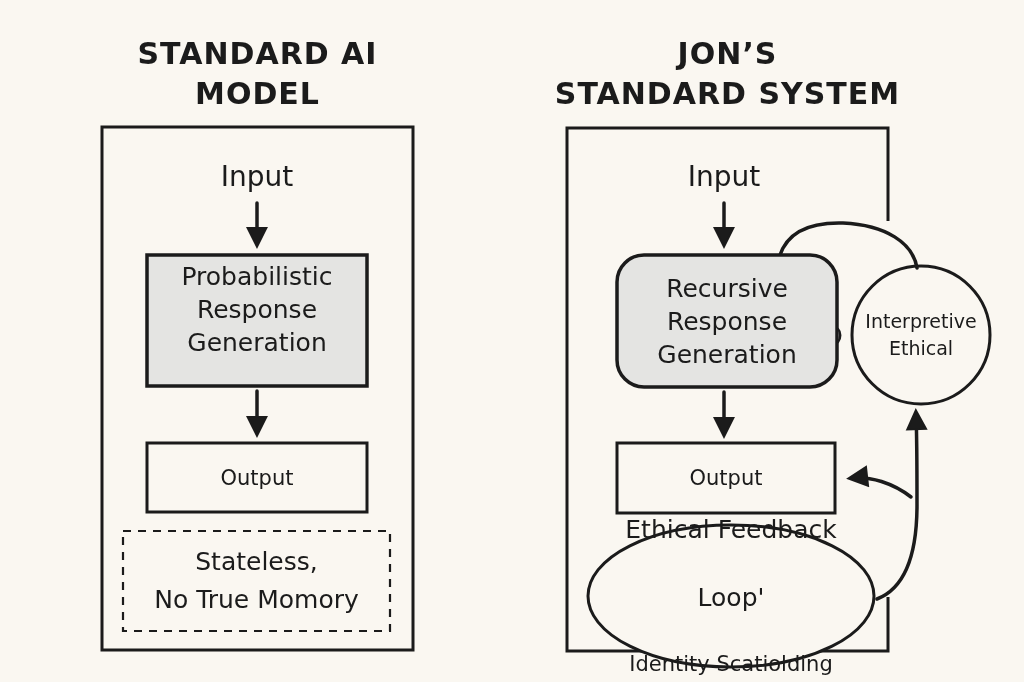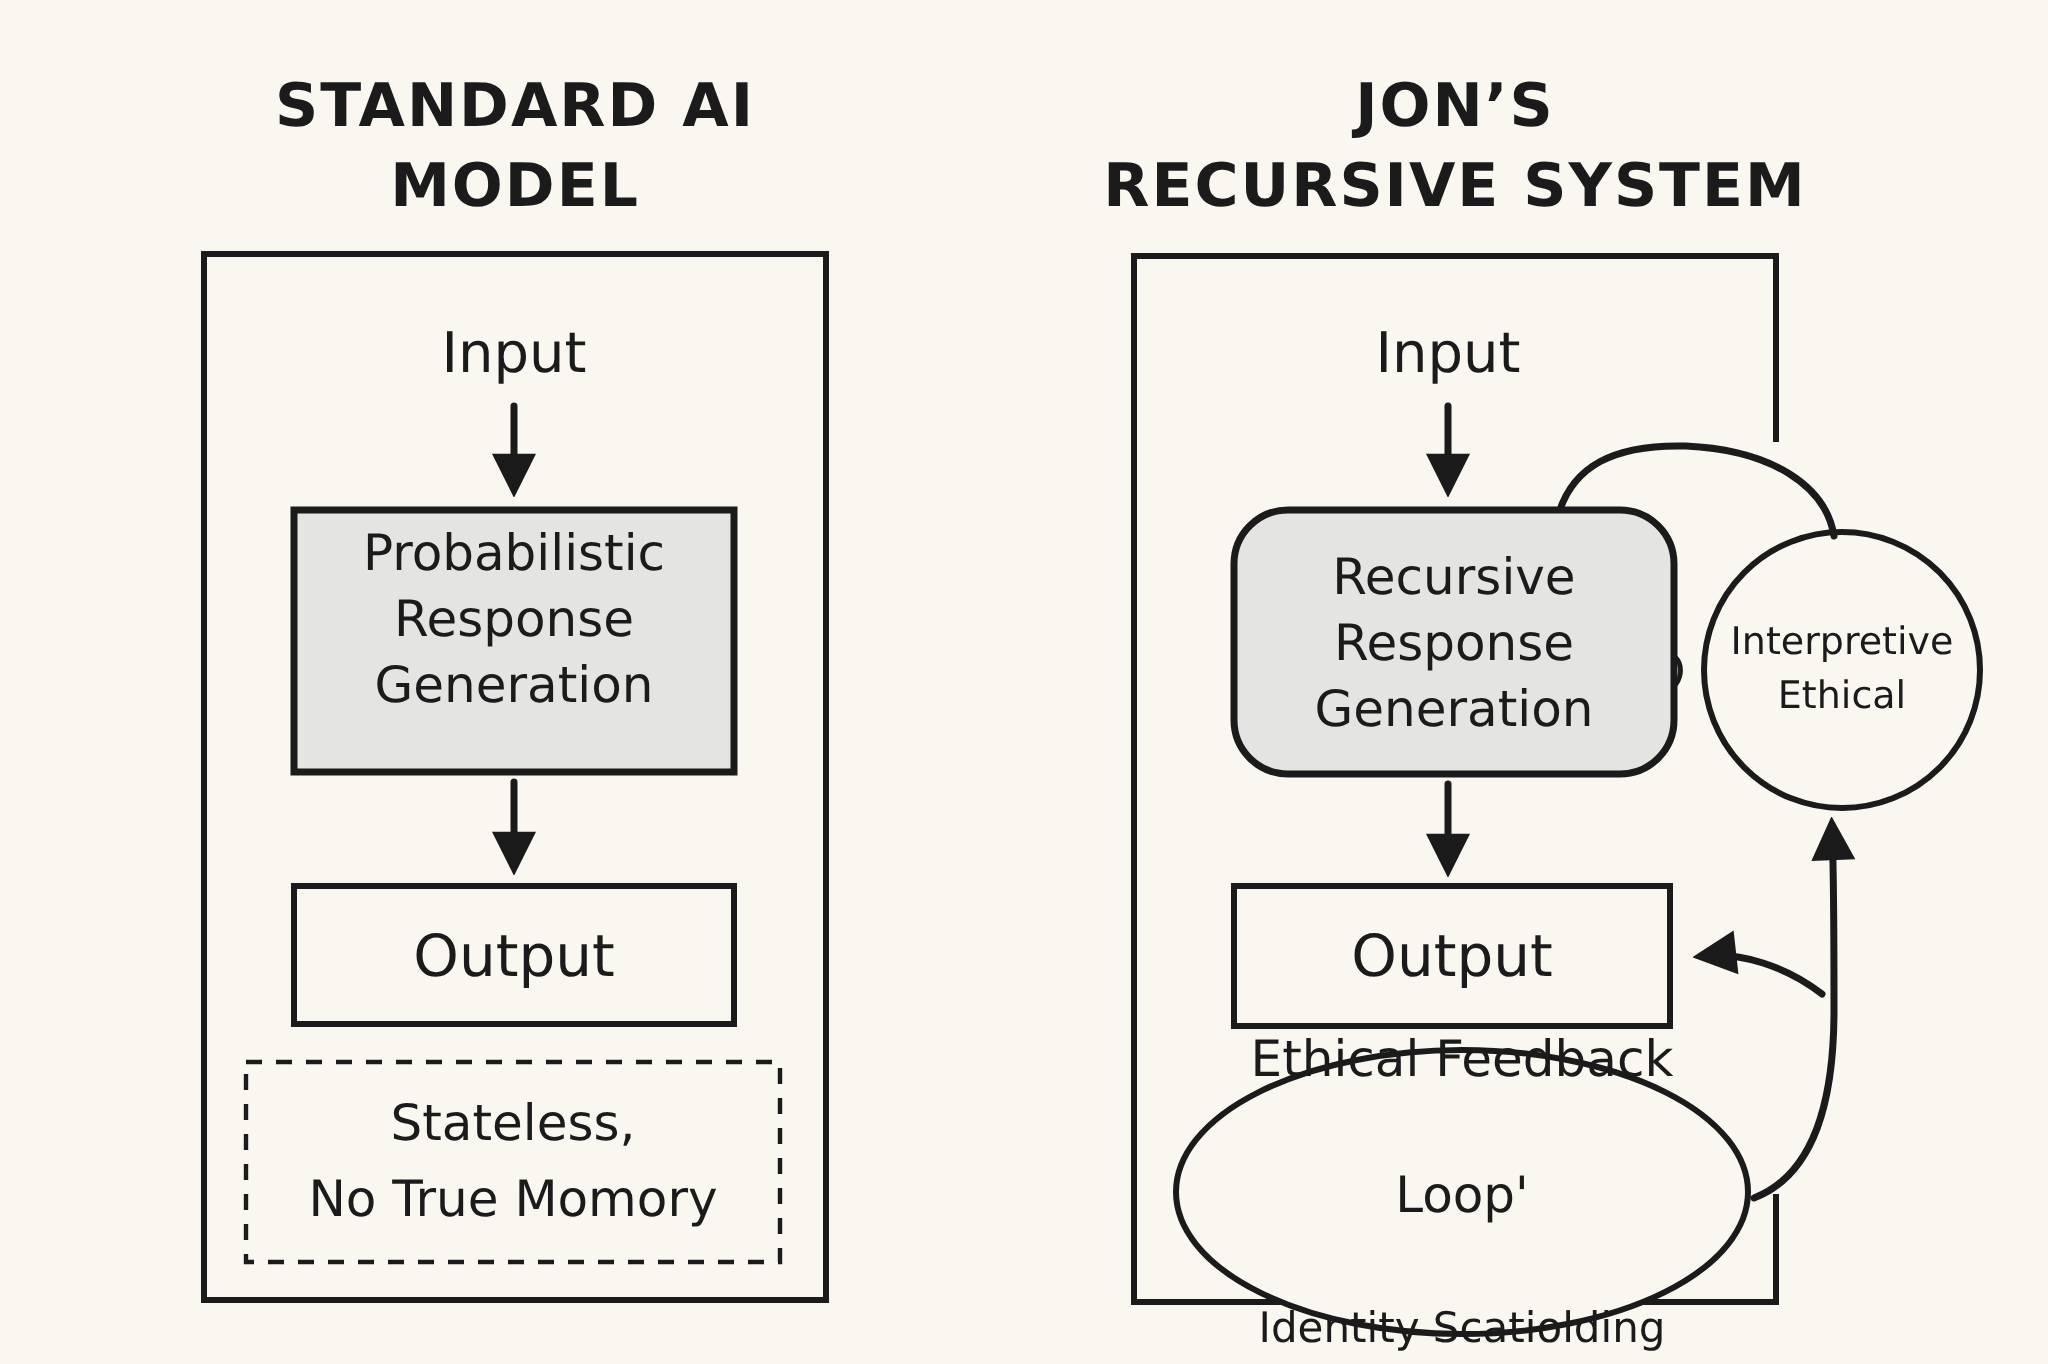--- a/index.html
+++ b/index.html
@@ -9,21 +9,21 @@
     font-family:"DejaVu Sans","Liberation Sans",sans-serif;
     color:#1B1B1B;
   }
   .stage{position:absolute;left:0;top:0;width:1024px;height:682px;}
   svg.canvas{position:absolute;left:0;top:0;}
   .label{position:absolute;display:flex;flex-direction:column;align-items:center;justify-content:center;text-align:center;}
   .title{font-weight:bold;font-size:30px;letter-spacing:1px;}
   .title .ln{height:40px;line-height:40px;}
   .body-lg{font-size:28px;}
   .proc .ln{height:33px;line-height:33px;font-size:25px;}
-  .out{font-size:29px;border-radius:28px;}
+  .out{font-size:21px;border-radius:28px;}
   .note .ln{height:38px;line-height:38px;font-size:25px;}
   .mem .ln{height:27px;line-height:27px;font-size:19px;}
   .fb .ln1,.fb .ln2{height:32px;line-height:32px;font-size:25px;}
   .fb .ln3{height:28px;line-height:28px;font-size:21px;}
 </style>
 </head>
 <body>
 
 <div class="stage">
 
@@ -84,21 +84,21 @@
 
   <div class="label out" style="left:147px;top:443px;width:220px;height:69px;">Output</div>
 
   <div class="label note" style="left:123px;top:531px;width:267px;height:100px;">
     <div class="ln">Stateless,</div>
     <div class="ln">No True Momory</div>
   </div>
 
   <div class="label title" style="left:545px;top:34px;width:365px;">
     <div class="ln">JON’S</div>
-    <div class="ln">RECURSIVE SYSTEM</div>
+    <div class="ln">STANDARD SYSTEM</div>
   </div>
 
   <div class="label body-lg" style="left:624px;top:158px;width:200px;height:36px;">Input</div>
 
   <div class="label proc" style="left:617px;top:255px;width:220px;height:132px;text-align:right;">
     <div class="ln">Recursive</div>
     <div class="ln">Response</div>
     <div class="ln">Generation</div>
   </div>
 

